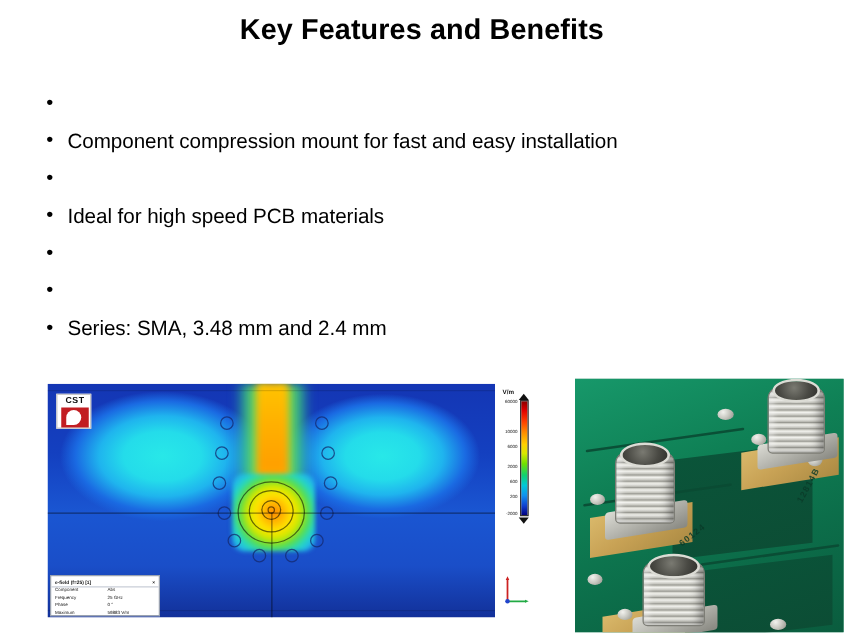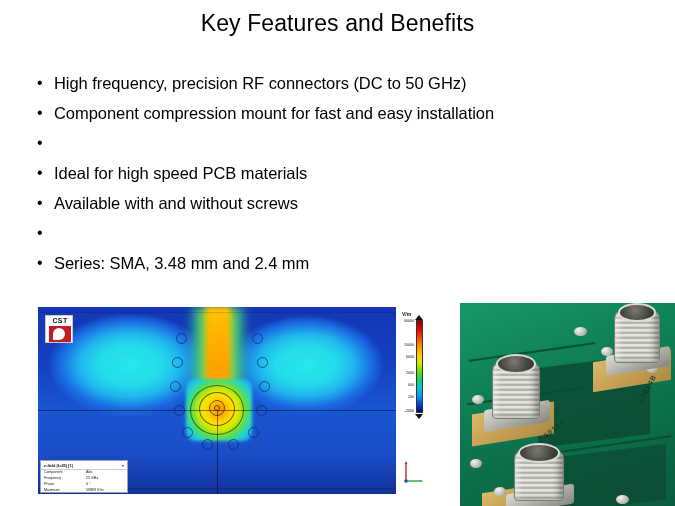--- a/index.html
+++ b/index.html
@@ -20,21 +20,21 @@
   }
 
   
   #slide-title {
     position: absolute;
     top: 10px;
     left: 0;
     width: 675px;
     text-align: center;
     font-size: 23px;
-    font-weight: normal;
+    font-weight: bold;
     color: #000000;
     letter-spacing: 0.1px;
   }
 
   
   #bullet-list {
     position: absolute;
     top: 70px;
     left: 34px;
     width: 620px;
@@ -367,36 +367,34 @@
 </head>
 <body>
 
 <div id="slide">
 
   <div id="slide-title">Key Features and Benefits</div>
 
   <div id="bullet-list">
     <div class="bullet-row">
       <span class="bullet-mark">•</span>
-      <span class="bullet-text">High  frequency, precision RF connectors (DC to 50 GHz)</span>
     </div>
     <div class="bullet-row">
       <span class="bullet-mark">•</span>
       <span class="bullet-text">Component compression mount  for fast and easy installation</span>
     </div>
     <div class="bullet-row">
       <span class="bullet-mark">•</span>
     </div>
     <div class="bullet-row">
       <span class="bullet-mark">•</span>
       <span class="bullet-text">Ideal for high  speed PCB materials</span>
     </div>
     <div class="bullet-row">
       <span class="bullet-mark">•</span>
-      <span class="bullet-text">Available with and without screws</span>
     </div>
     <div class="bullet-row">
       <span class="bullet-mark">•</span>
     </div>
     <div class="bullet-row">
       <span class="bullet-mark">•</span>
       <span class="bullet-text">Series: SMA, 3.48 mm  and 2.4 mm</span>
     </div>
   </div>
 

